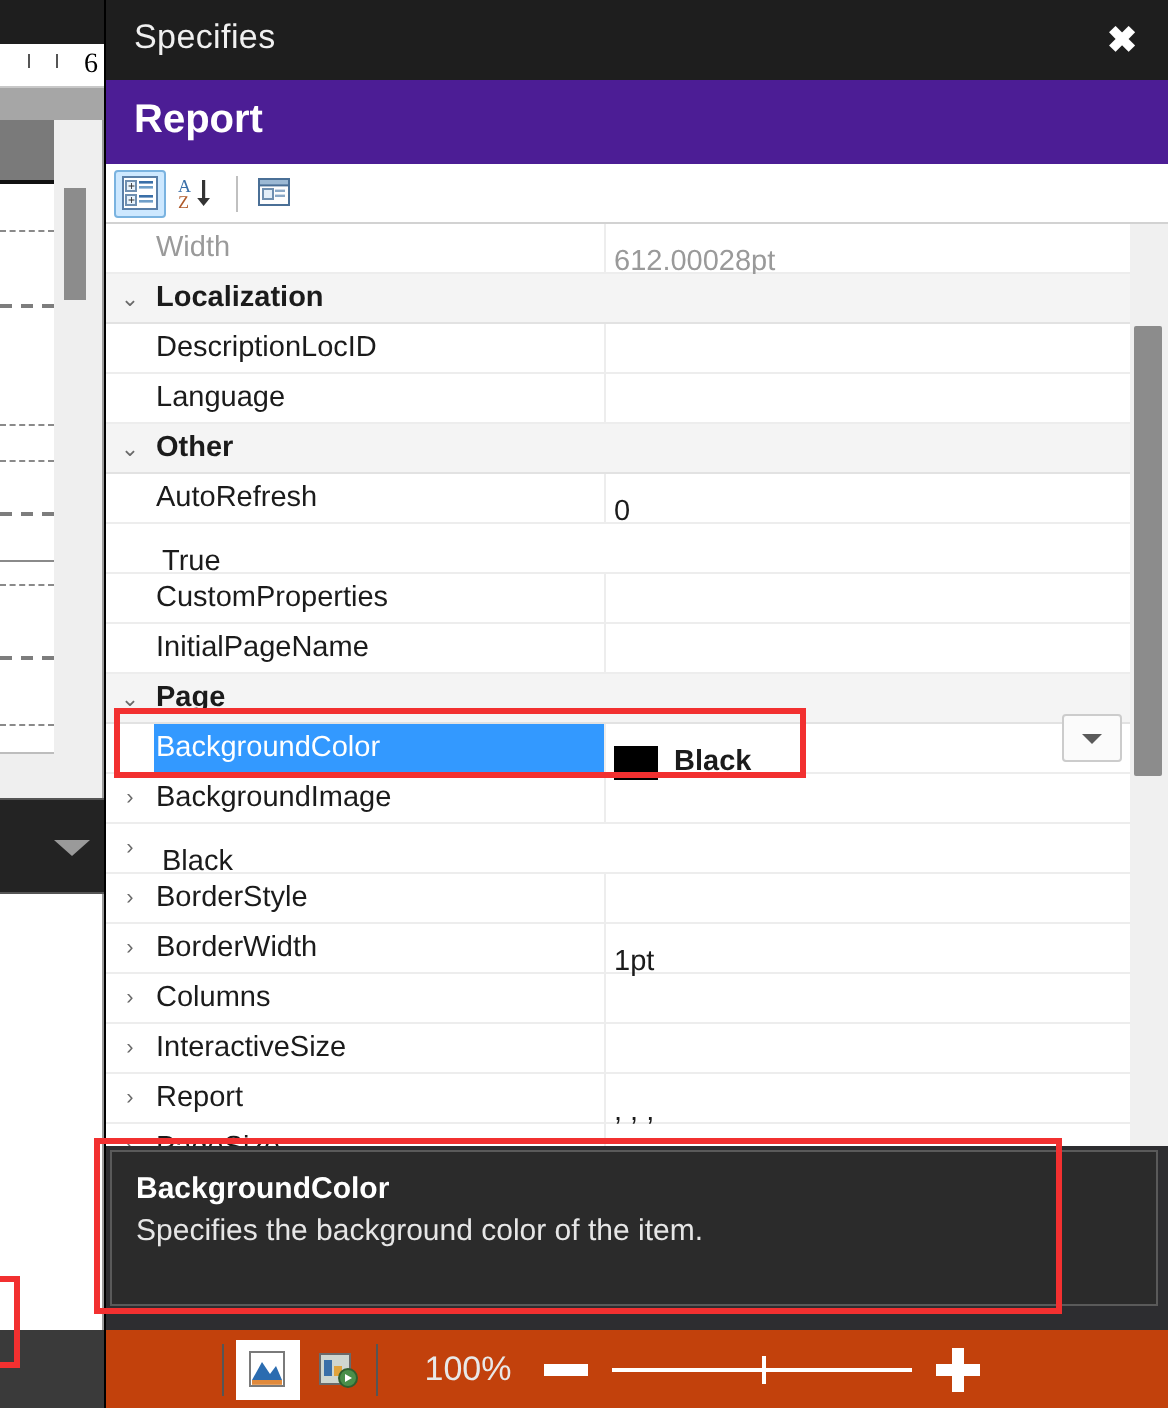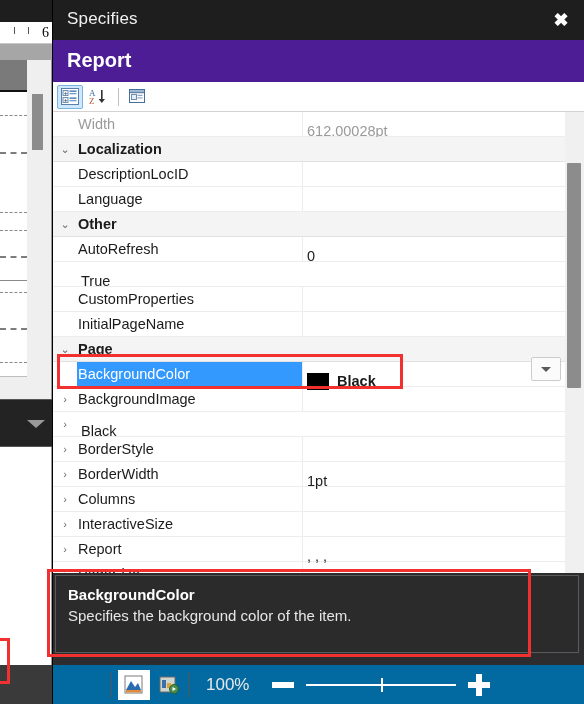--- a/index.html
+++ b/index.html
@@ -147,21 +147,21 @@
     position: absolute; left: 2px; top: 575px; width: 524px; height: 78px;
     background: #2b2b2b; border: 1px solid #5a5a5a;
     padding: 10px 12px;
   }
   .desc-title { font-size: 15px; font-weight: bold; color: #ffffff; margin-bottom: 4px; }
   .desc-body { font-size: 15px; color: #e6e6e6; }
 
   
   .statusbar {
     position: absolute; left: 0; top: 665px; width: 532px; height: 39px;
-    background: #0369a1; display: flex; align-items: center;
+    background: #c2410c; display: flex; align-items: center; text-align: center;
   }
   .sb-sep { width: 1px; height: 26px; background: #555; margin: 0 3px; }
   .view-btn {
     width: 32px; height: 30px; margin-left: 3px;
     display: flex; align-items: center; justify-content: center; cursor: pointer;
   }
   .view-btn.active { background: #ffffff; }
   .zoom-label { font-size: 17px; color: #e8e8e8; margin-left: 14px; width: 56px; }
   .zoom-minus { width: 22px; height: 6px; background: #ffffff; margin-left: 10px; cursor: pointer; }
   .zoom-track { position: relative; width: 150px; height: 2px; background: #ffffff; margin-left: 12px; cursor: pointer; }

